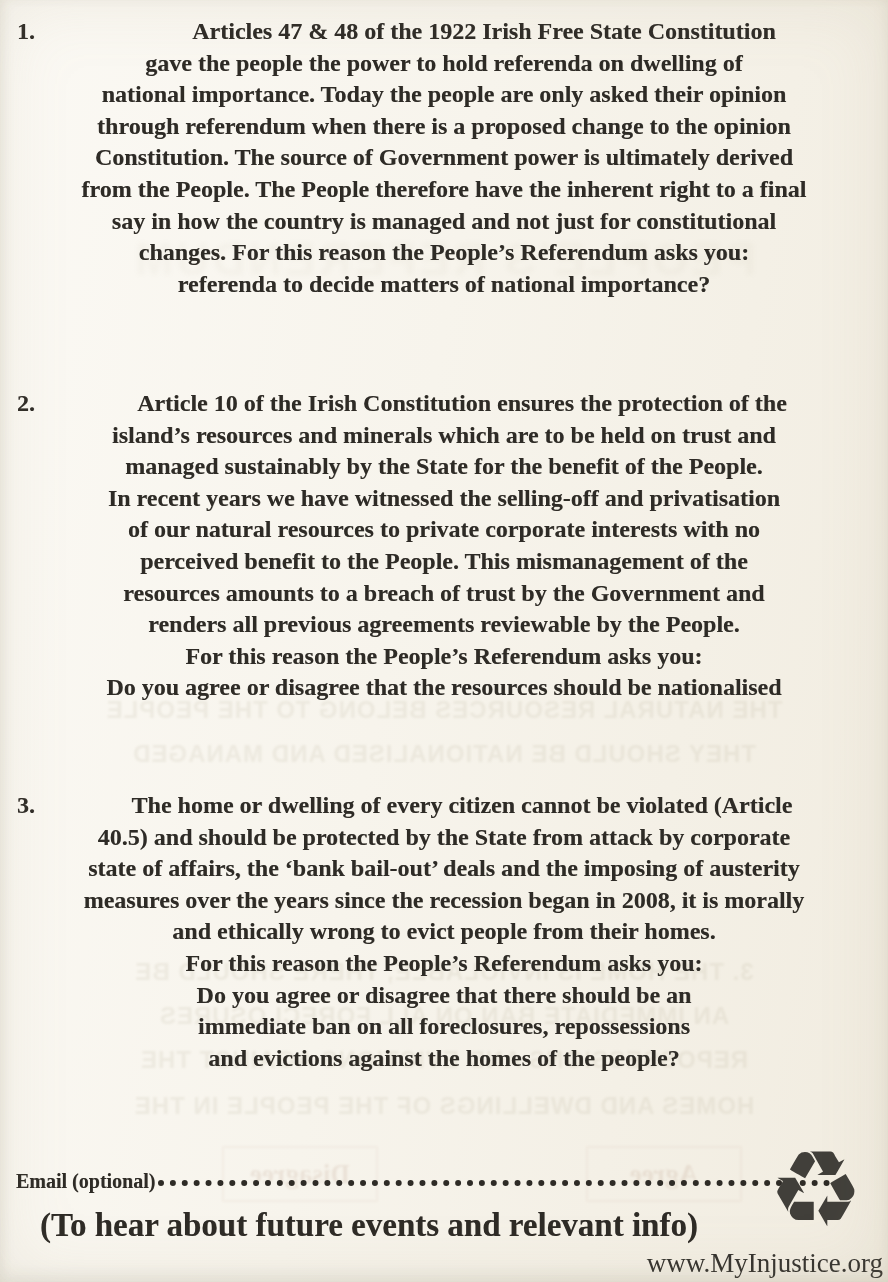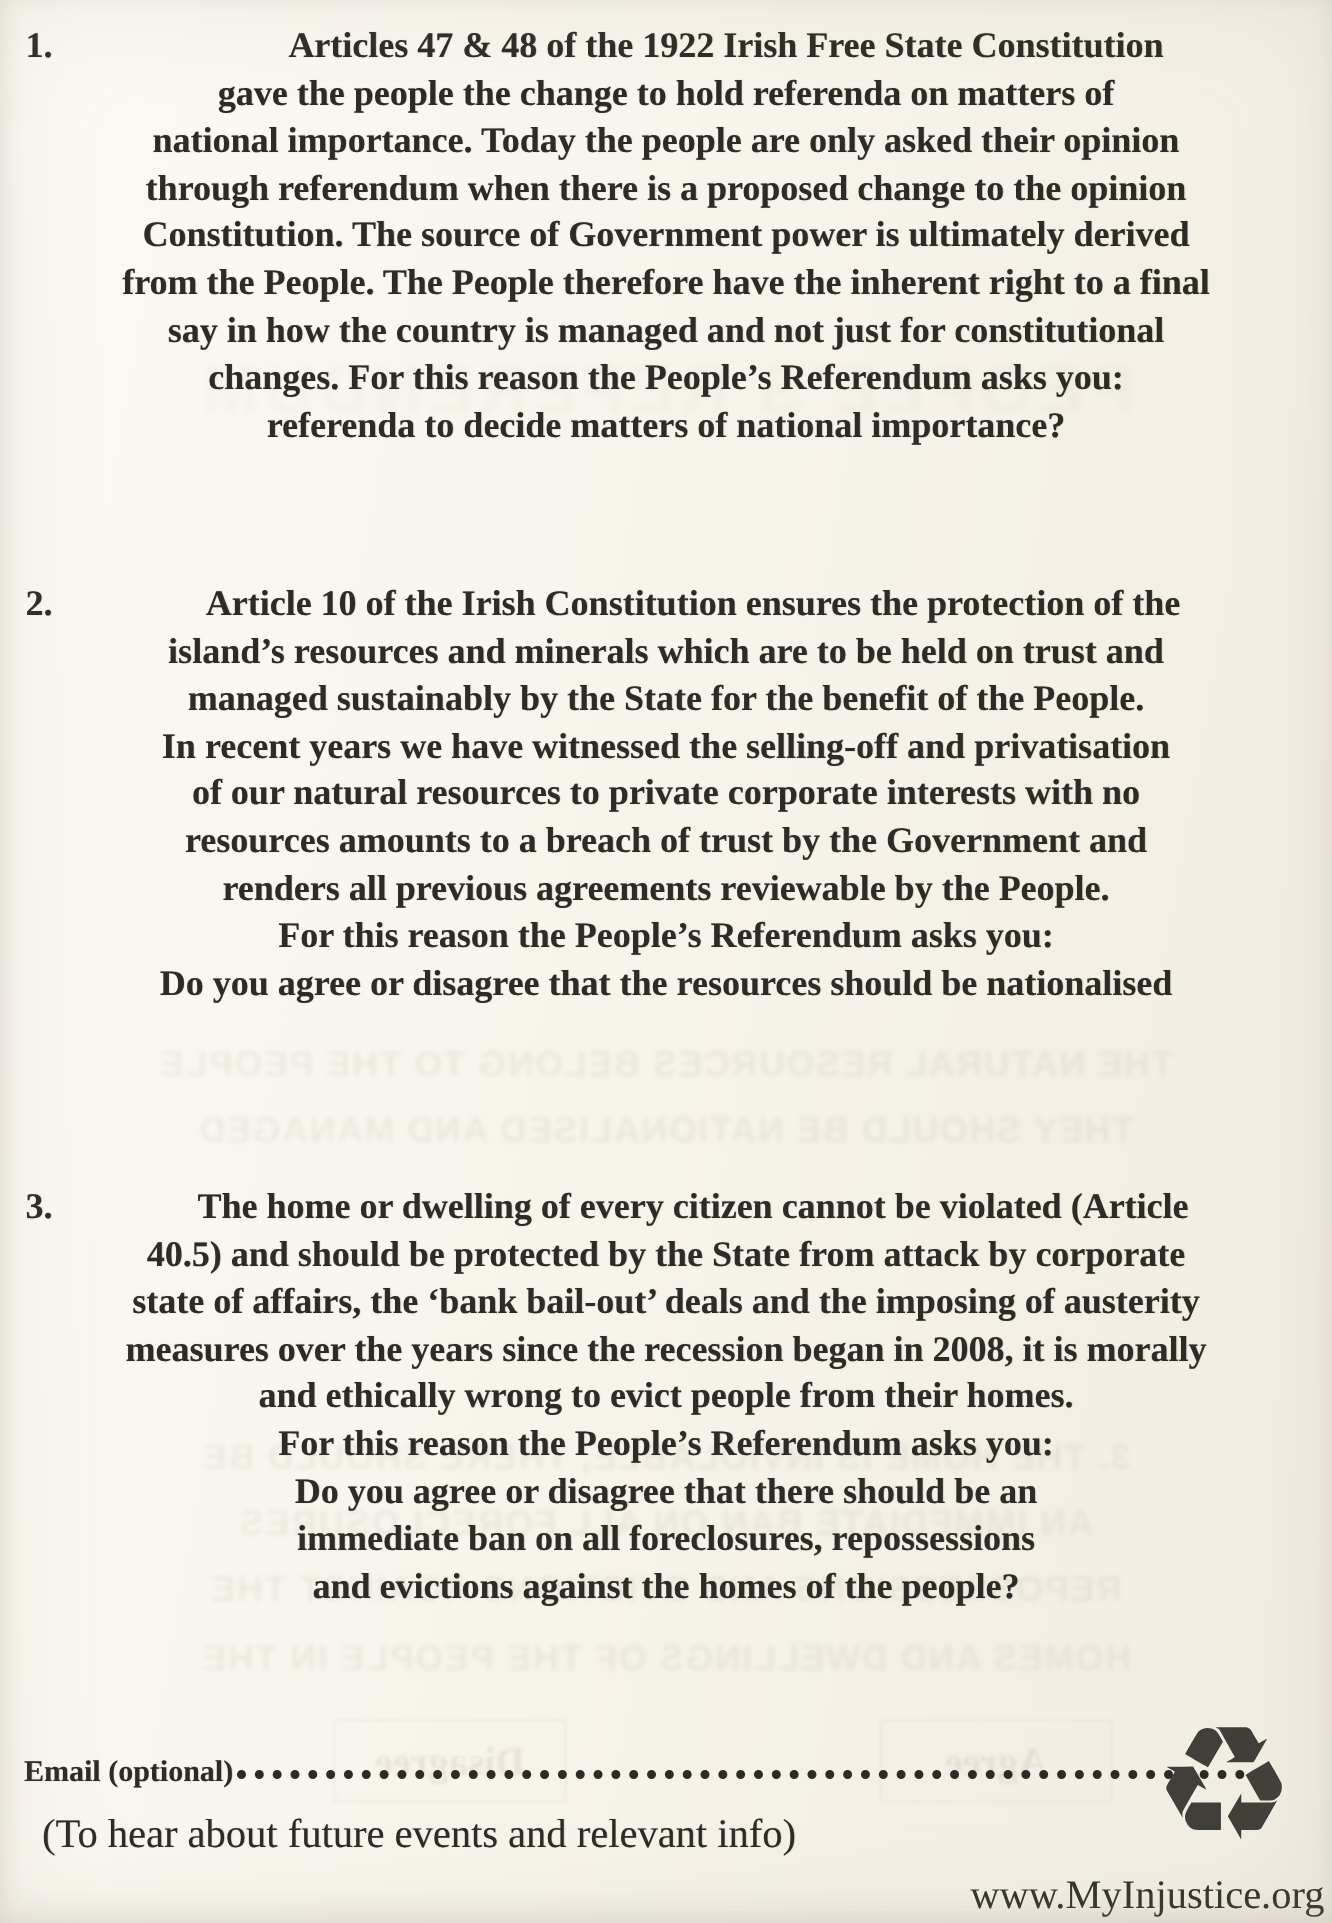--- a/index.html
+++ b/index.html
@@ -21,21 +21,21 @@
   .para .line{height:31.6px;line-height:31.6px;text-align:center;white-space:nowrap;}
   .para .line.first-p1{transform:translateX(40px);}
   .para .line.first{transform:translateX(18px);}
   .num{position:absolute;left:17px;top:0;height:31.6px;line-height:31.6px;}
   .p1{top:16px}.p2{top:388px}.p3{top:790px}
   
   .email-row{position:absolute;top:1170px;left:16px;width:826px;display:flex;align-items:flex-start;
              font-weight:bold;font-size:20px;text-shadow:0.3px 0.3px 0.6px rgba(46,43,38,.40);}
   .email-label{white-space:nowrap;}
   .dots{flex:1;border-bottom:6px dotted var(--ink,#2e2b26);margin:0 0 9px 3px;height:10px;}
-  .email-note{position:absolute;top:1207px;left:28px;font-weight:normal;font-size:27px;
+  .email-note{position:absolute;top:1207px;left:40px;font-weight:bold;font-size:33px;
               text-shadow:0.3px 0.3px 0.6px rgba(46,43,38,.40);}
   .recycle{position:absolute;top:1134px;left:746px;width:140px;text-align:center;
            font-family:"DejaVu Sans",sans-serif;font-size:106px;line-height:1.05;
            color:var(--recycle,#413f3a);}
   .website{position:absolute;top:1248px;right:5px;font-size:27px;color:#34322e;}
   
   .ghost{position:absolute;left:0;width:100%;text-align:center;transform:scaleX(-1);
          font-family:"Liberation Sans","DejaVu Sans",sans-serif;font-weight:bold;
          color:var(--ghost,#a39a7e);opacity:.13;filter:blur(1.3px);
          white-space:nowrap;font-size:24px;letter-spacing:1px;}
@@ -60,37 +60,38 @@
   <div class="ghost g3">3. THE HOME IS INVIOLABLE, THERE SHOULD BE</div>
   <div class="ghost g4">AN IMMEDIATE BAN ON ALL FORECLOSURES</div>
   <div class="ghost g5">REPOSSESSIONS AND EVICTIONS AGAINST THE</div>
   <div class="ghost g6">HOMES AND DWELLINGS OF THE PEOPLE IN THE</div>
   <div class="ghost-box gb-disagree">Disagree</div>
   <div class="ghost-box gb-agree">Agree</div>
 
   <section class="para p1">
     <span class="num">1.</span>
     <div class="line first-p1">Articles 47 &amp; 48 of the 1922 Irish Free State Constitution</div>
-    <div class="line">gave the people the change to hold referenda on matters of</div>
+    <div class="line">gave the people the power to hold referenda on dwelling of</div>
     <div class="line">national importance. Today the people are only asked their opinion</div>
     <div class="line">through referendum when there is a proposed change to the opinion</div>
     <div class="line">Constitution. The source of Government power is ultimately derived</div>
     <div class="line">from the People. The People therefore have the inherent right to a final</div>
     <div class="line">say in how the country is managed and not just for constitutional</div>
     <div class="line">changes. For this reason the People’s Referendum asks you:</div>
     <div class="line">referenda to decide matters of national importance?</div>
   </section>
 
   <section class="para p2">
     <span class="num">2.</span>
     <div class="line first">Article 10 of the Irish Constitution ensures the protection of the</div>
     <div class="line">island’s resources and minerals which are to be held on trust and</div>
     <div class="line">managed sustainably by the State for the benefit of the People.</div>
     <div class="line">In recent years we have witnessed the selling-off and privatisation</div>
     <div class="line">of our natural resources to private corporate interests with no</div>
+    <div class="line">perceived benefit to the People. This mismanagement of the</div>
     <div class="line">resources amounts to a breach of trust by the Government and</div>
     <div class="line">renders all previous agreements reviewable by the People.</div>
     <div class="line">For this reason the People’s Referendum asks you:</div>
     <div class="line">Do you agree or disagree that the resources should be nationalised</div>
   </section>
 
   <section class="para p3">
     <span class="num">3.</span>
     <div class="line first">The home or dwelling of every citizen cannot be violated (Article</div>
     <div class="line">40.5) and should be protected by the State from attack by corporate</div>

